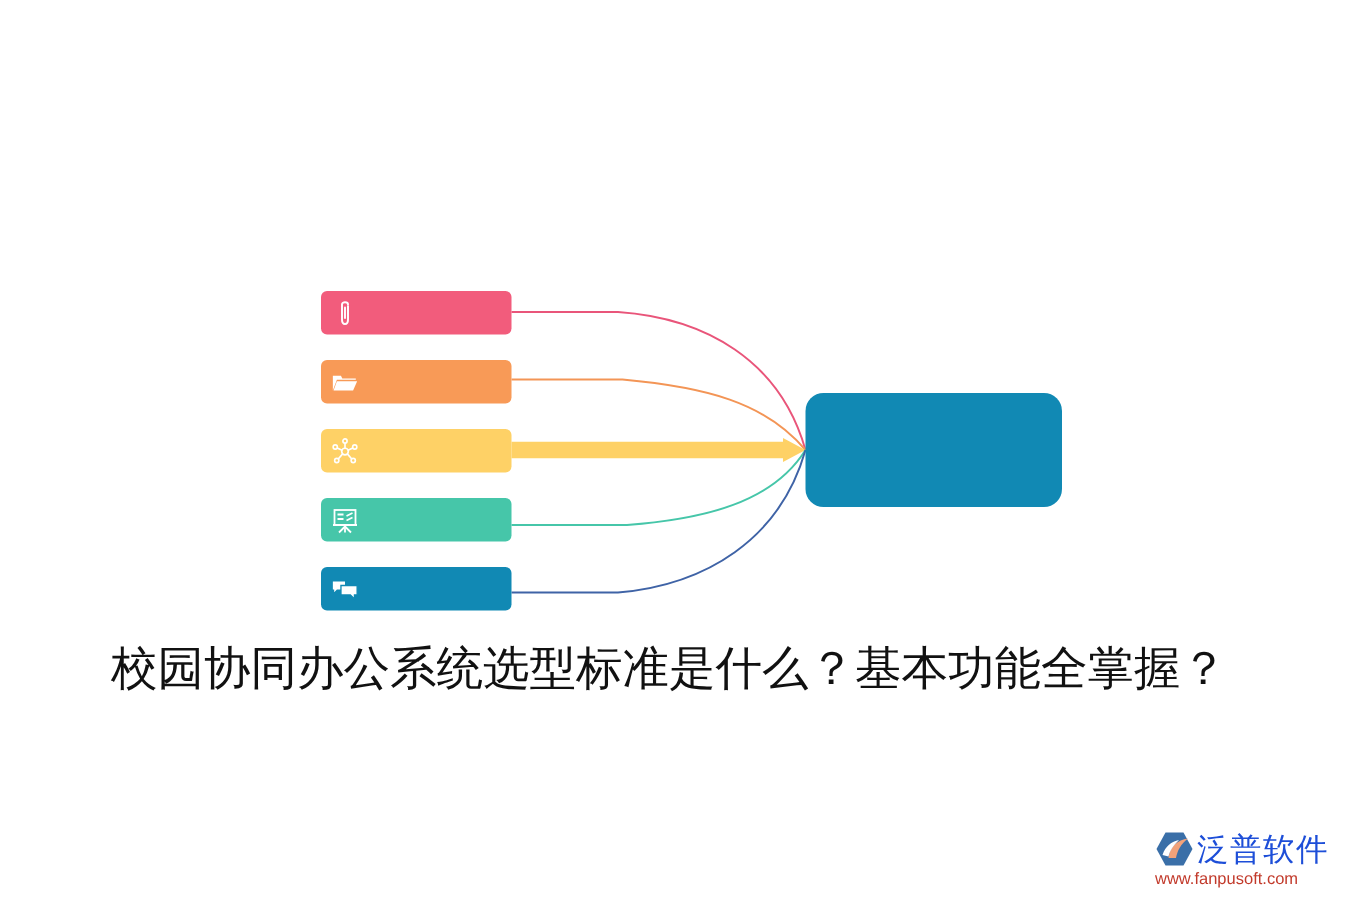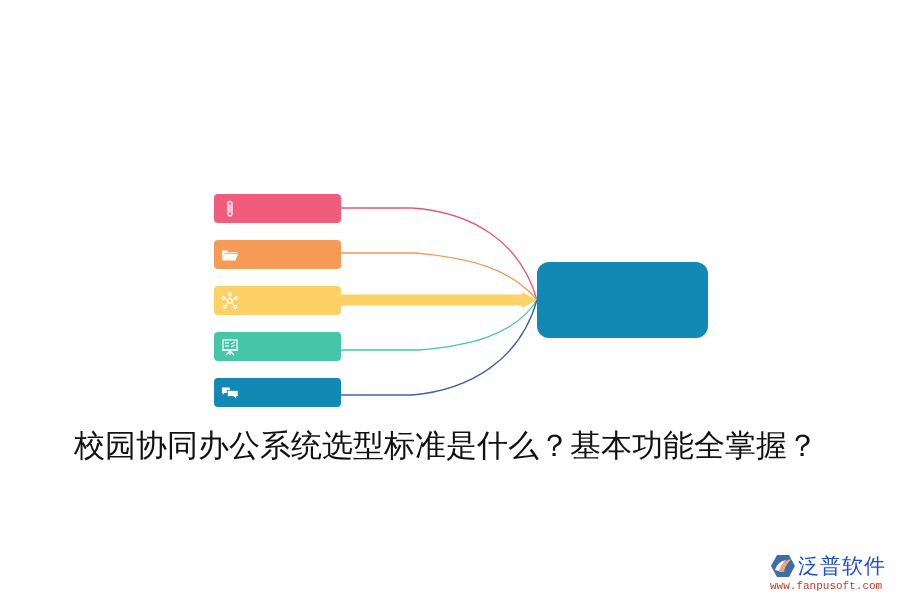--- a/index.html
+++ b/index.html
@@ -4,21 +4,21 @@
   <style>
     html, body { margin: 0; padding: 0; }
     body { width: 900px; height: 600px; background: #ffffff; position: relative; overflow: hidden; font-family: "DejaVu Sans", sans-serif; }
     .canvas { position: absolute; left: 0; top: 0; width: 900px; height: 600px; }
     .node { position: absolute; left: 214px; width: 127px; height: 29px; border-radius: 4px; display: flex; align-items: center; }
     .node .icon { width: 18px; height: 18px; margin-left: 7px; display: flex; align-items: center; justify-content: center; }
     .hub { position: absolute; left: 537px; top: 262px; width: 171px; height: 76px; border-radius: 12px; }
     .title { position: absolute; left: 44px; top: 425px; font-family: "DejaVu Serif", serif; font-size: 31px; color: #111111; white-space: nowrap; letter-spacing: 0px; margin-left: 30px; }
     .logo { position: absolute; left: 768px; top: 552px; width: 130px; height: 44px; }
     .logo .brand { position: absolute; left: 30px; top: 0px; font-family: Liberation Mono, monospace; font-size: 21px; color: #1d4ed8; letter-spacing: 1px; }
-    .logo .url { position: absolute; left: 2px; top: 28px; font-family: Liberation Mono, monospace; font-size: 11px; color: #c23a2b; text-align: center; }
+    .logo .url { position: absolute; left: 2px; top: 28px; font-family: Liberation Sans, sans-serif; font-size: 11px; color: #c23a2b; text-align: center; }
     .logo .mark { position: absolute; left: 2px; top: 2px; width: 26px; height: 24px; }
   </style>
 </head>
 <body>
 
 <div class="canvas">
 
   <svg class="canvas" width="900" height="600" viewBox="0 0 900 600">
 
     <path d="M341 208 L412 208 C470 212 520 240 537 300" fill="none" stroke="#e9557a" stroke-width="1.3"></path>

